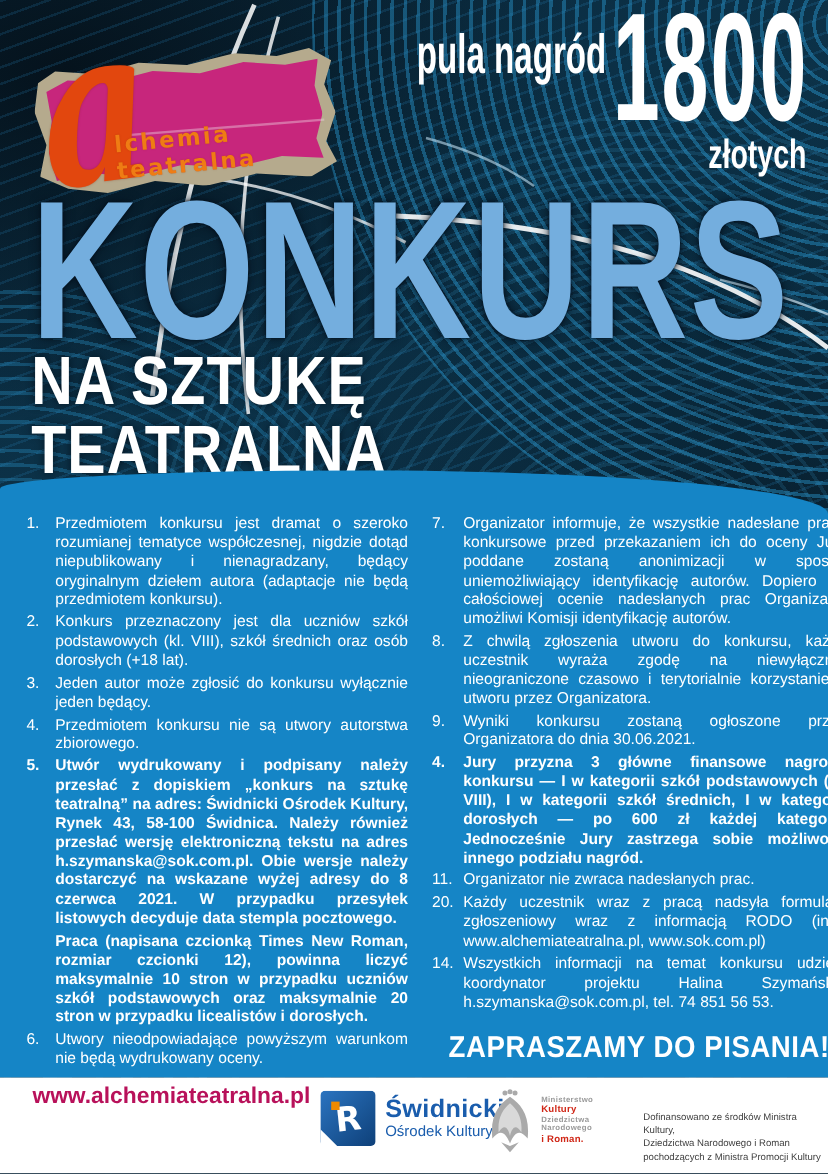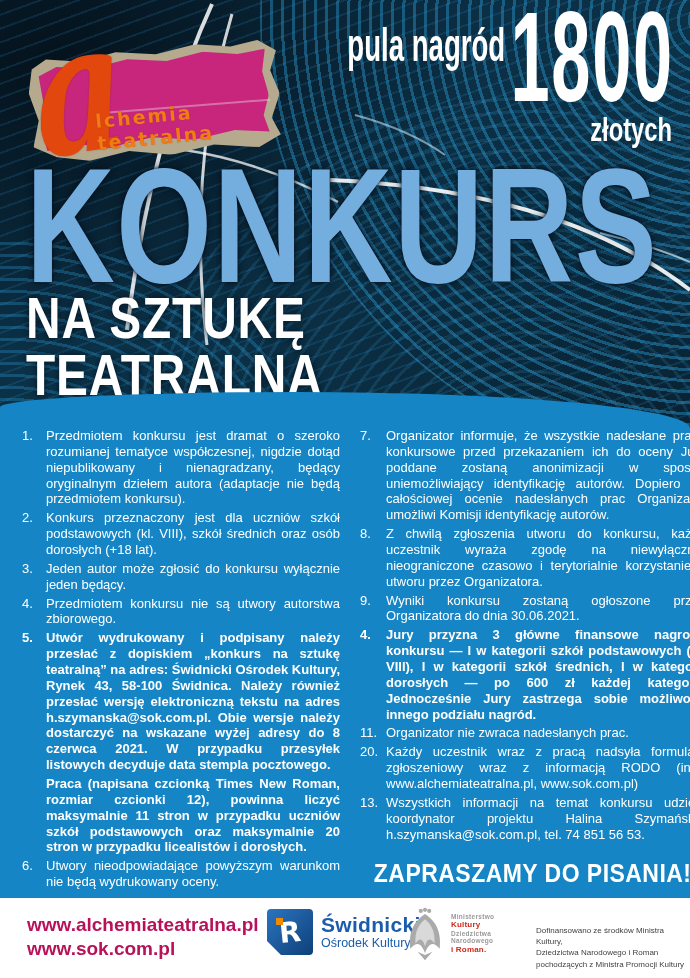--- a/index.html
+++ b/index.html
@@ -57,21 +57,21 @@
   .col-right{flex:1;}
   .item{display:flex;margin-bottom:3px;}
   .item .num{flex:none;width:24px;}
   .col-right .item .num{width:26px;}
   .item .txt{flex:1;text-align:justify;}
   .item.b{font-weight:bold;}
   .cta{margin-top:16px;text-align:center;color:#fff;font-weight:bold;font-size:25px;letter-spacing:.5px;
     transform:scaleX(.92);transform-origin:center;white-space:nowrap;}
   
   .footer{position:absolute;left:0;top:898px;width:690px;height:80px;background:#ffffff;}
-  .urls{position:absolute;left:27px;top:15px;color:#b8115a;font-weight:bold;font-size:19px;line-height:1.25;}
+  .urls{position:absolute;left:27px;top:4px;color:#b8115a;font-weight:bold;font-size:19px;line-height:1.25;}
   .sok{position:absolute;left:267px;top:11px;display:flex;align-items:center;}
   .sok-icon{width:46px;height:46px;flex:none;}
   .sok-text{margin-left:8px;color:#1a5dad;line-height:1;}
   .sok-name{font-size:21px;font-weight:bold;letter-spacing:.3px;}
   .sok-sub{font-size:12.5px;margin-top:2px;}
   .ministry{position:absolute;left:404px;top:7px;display:flex;}
   .eagle{width:42px;height:58px;}
   .ministry-text{margin-left:5px;margin-top:8px;line-height:1.15;font-weight:bold;}
   .min-gray{color:#9a9a9a;font-size:6.5px;letter-spacing:.3px;}
   .min-red{color:#d02717;font-size:8px;letter-spacing:.2px;}
@@ -133,21 +133,21 @@
         <div class="item">
           <span class="num">4.</span>
           <span class="txt">Przedmiotem konkursu nie są utwory autorstwa zbiorowego.</span>
         </div>
         <div class="item b">
           <span class="num">5.</span>
           <span class="txt">Utwór wydrukowany i podpisany należy przesłać z dopiskiem „konkurs na sztukę teatralną” na adres: Świdnicki Ośrodek Kultury, Rynek 43, 58-100 Świdnica. Należy również przesłać wersję elektroniczną tekstu na adres h.szymanska@sok.com.pl. Obie wersje należy dostarczyć na wskazane wyżej adresy do 8 czerwca 2021. W przypadku przesyłek listowych decyduje data stempla pocztowego.</span>
         </div>
         <div class="item b">
           <span class="num"></span>
-          <span class="txt">Praca (napisana czcionką Times New Roman, rozmiar czcionki 12), powinna liczyć maksymalnie 11 stron w przypadku uczniów szkół podstawowych oraz maksymalnie 20 stron w przypadku licealistów i dorosłych.</span>
+          <span class="txt">Praca (napisana czcionką Times New Roman, rozmiar czcionki 12), powinna liczyć maksymalnie 10 stron w przypadku uczniów szkół podstawowych oraz maksymalnie 20 stron w przypadku licealistów i dorosłych.</span>
         </div>
         <div class="item">
           <span class="num">6.</span>
           <span class="txt">Utwory nieodpowiadające powyższym warunkom nie będą wydrukowany oceny.</span>
         </div>
       </div>
 
       <div class="col col-right">
         <div class="item">
           <span class="num">7.</span>
@@ -167,33 +167,32 @@
         </div>
         <div class="item">
           <span class="num">11.</span>
           <span class="txt">Organizator nie zwraca nadesłanych prac.</span>
         </div>
         <div class="item">
           <span class="num">20.</span>
           <span class="txt">Każdy uczestnik wraz z pracą nadsyła formularz zgłoszeniowy wraz z informacją RODO (info: www.alchemiateatralna.pl, www.sok.com.pl)</span>
         </div>
         <div class="item">
-          <span class="num">13.</span>
+          <span class="num">14.</span>
           <span class="txt">Wszystkich informacji na temat konkursu udziela koordynator projektu Halina Szymańska: h.szymanska@sok.com.pl, tel. 74 851 56 53.</span>
         </div>
         <div class="cta">ZAPRASZAMY DO PISANIA!</div>
       </div>
 
     </div>
   </div>
 
   <div class="footer">
     <div class="urls">
       <div>www.alchemiateatralna.pl</div>
-      <div>www.sok.com.pl</div>
     </div>
 
     <div class="sok">
       <svg class="sok-icon" viewBox="0 0 46 46">
         <defs>
           <linearGradient id="sokg" x1="0" y1="0" x2="1" y2="1">
             <stop offset="0" stop-color="#2b74c0"></stop>
               <stop offset="1" stop-color="#0e4079"></stop>
           </linearGradient>
         </defs>

